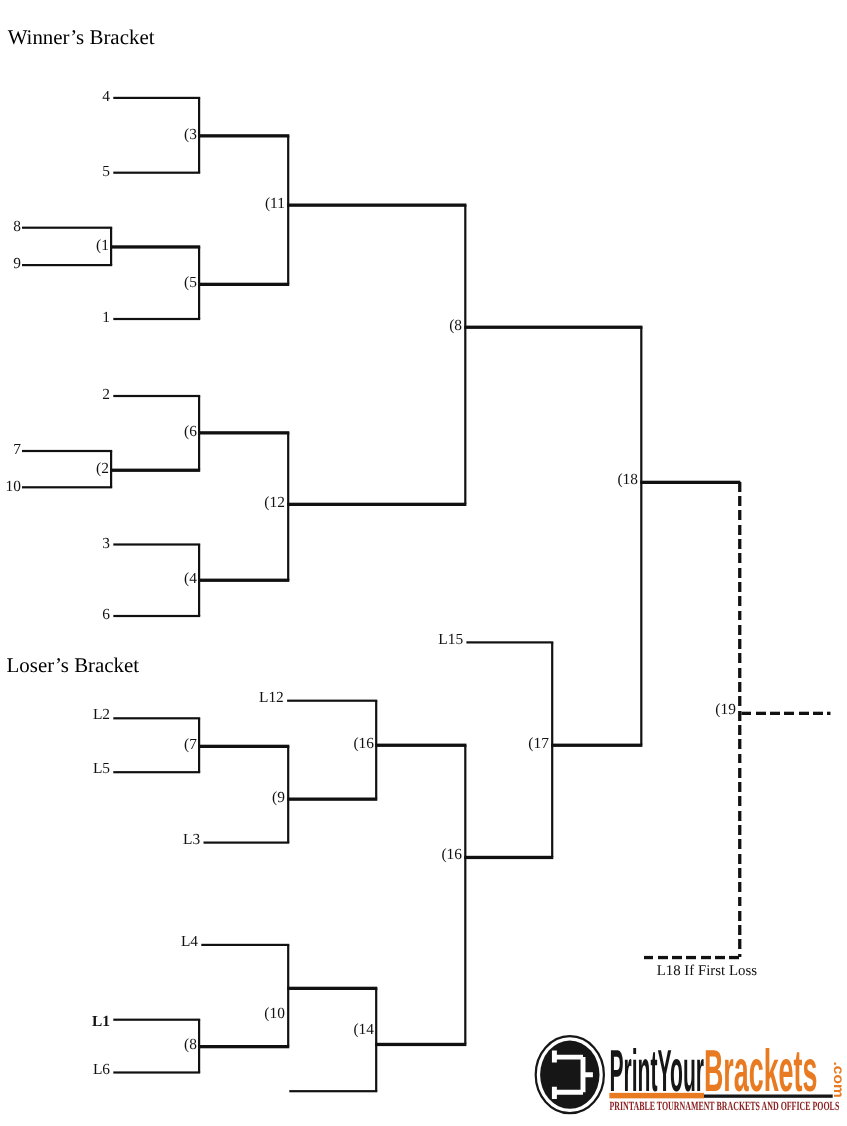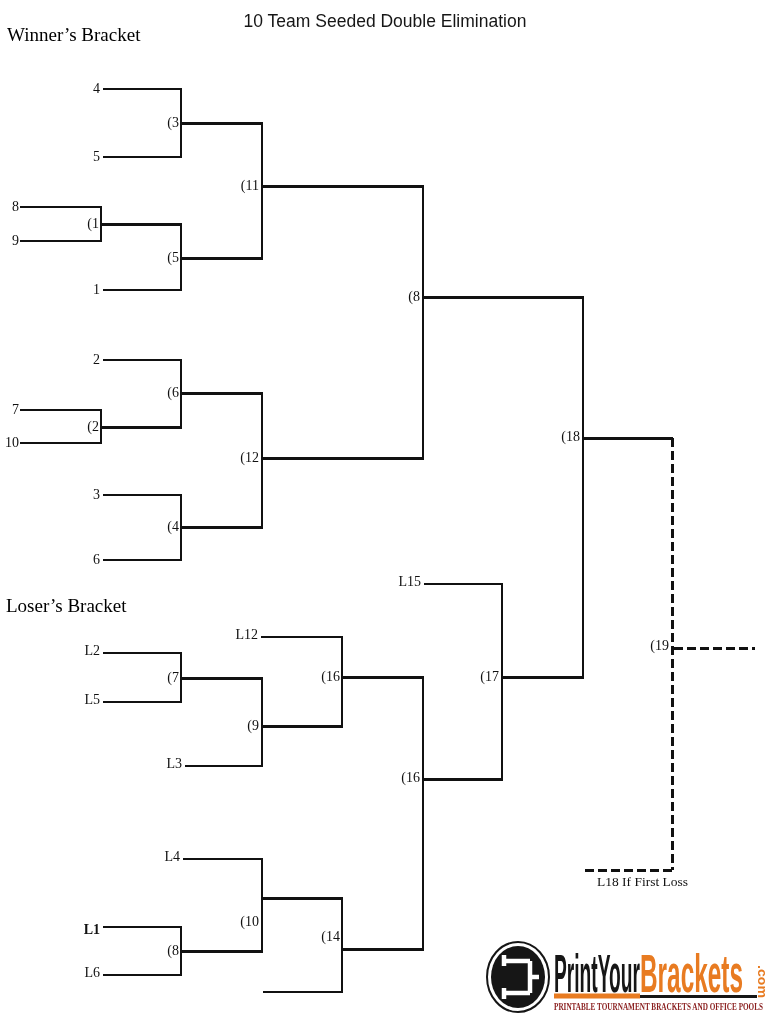--- a/index.html
+++ b/index.html
@@ -26,21 +26,20 @@
   }
   .logo-svg{position:absolute;left:481px;top:935px;}
   .logo-svg text{font-family:"Liberation Sans", sans-serif;}
   .logo-svg .tagline{font-family:"Liberation Serif", serif;}
 </style>
 </head>
 <body>
 
 <div class="page">
 
-  <div class="title">10 Team Seeded Double Elimination</div>
   <div class="section-label wb">Winner’s Bracket</div>
   <div class="section-label lb">Loser’s Bracket</div>
 
   <div id="bracket-layer">
       <div class="bl h" style="left: 103px; width: 79px; top: 88px; height: 2px;"></div>
       <div class="bl h" style="left: 103px; width: 79px; top: 156px; height: 2px;"></div>
       <div class="bl h" style="left: 20px; width: 82px; top: 206px; height: 2px;"></div>
       <div class="bl h" style="left: 20px; width: 82px; top: 240px; height: 2px;"></div>
       <div class="bl h" style="left: 103px; width: 79px; top: 289px; height: 2px;"></div>
       <div class="bl h" style="left: 103px; width: 79px; top: 359px; height: 2px;"></div>

